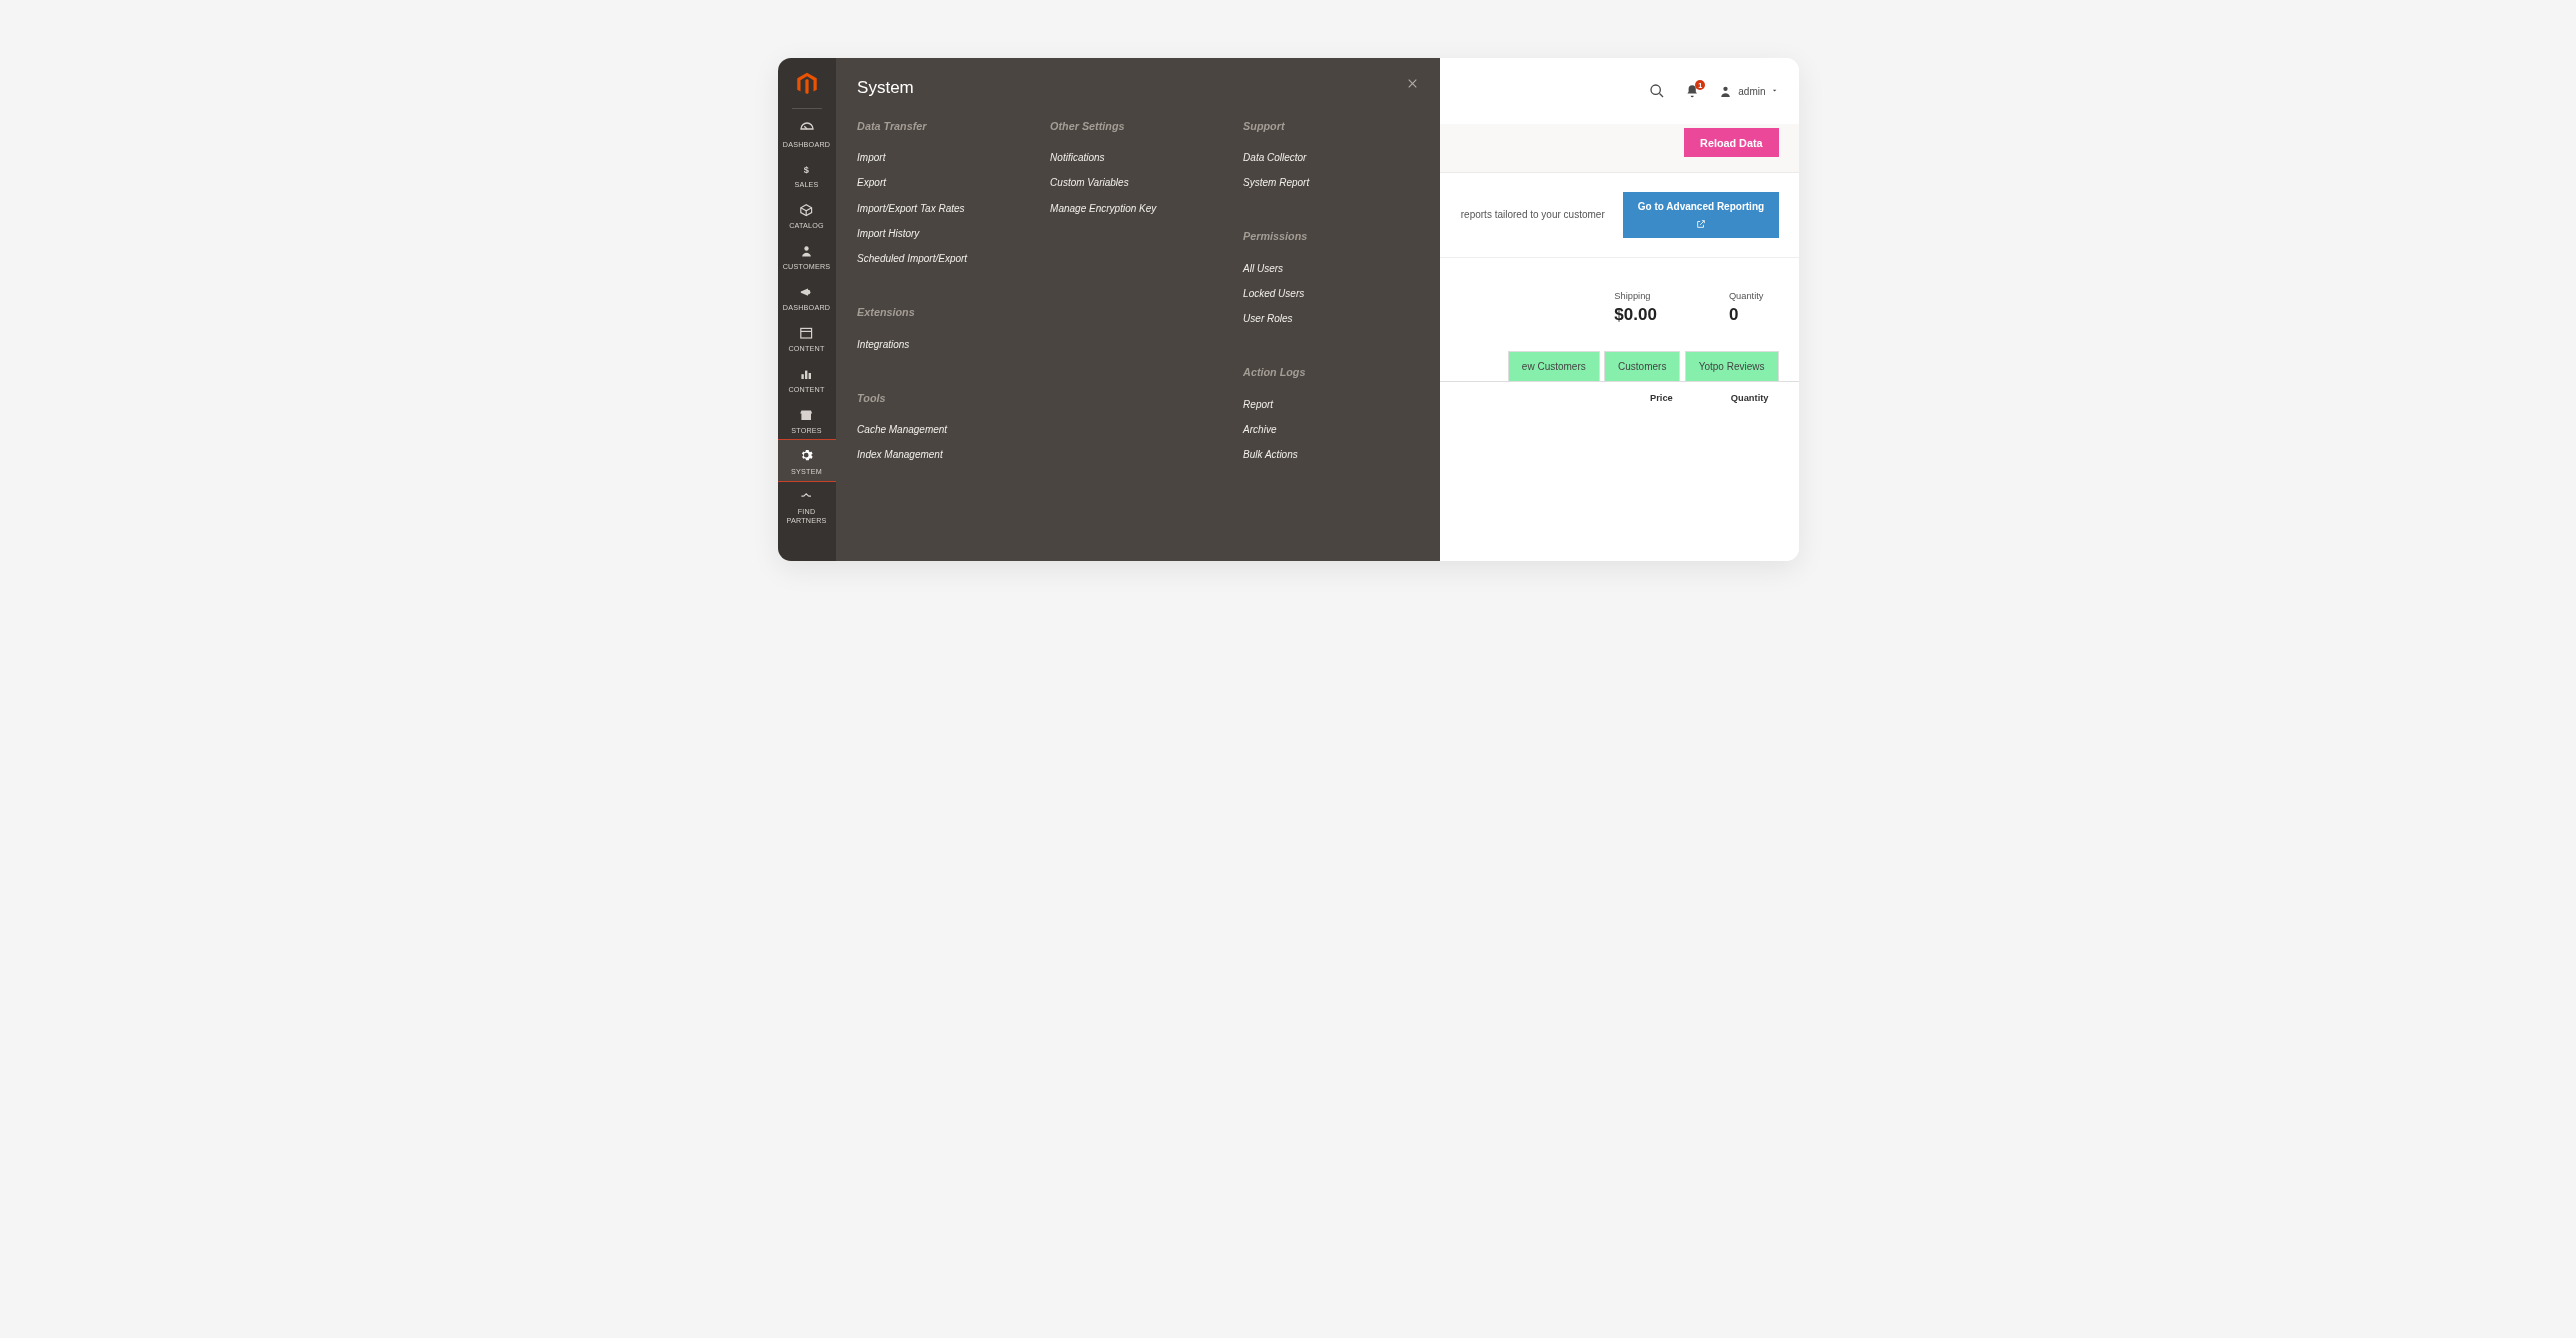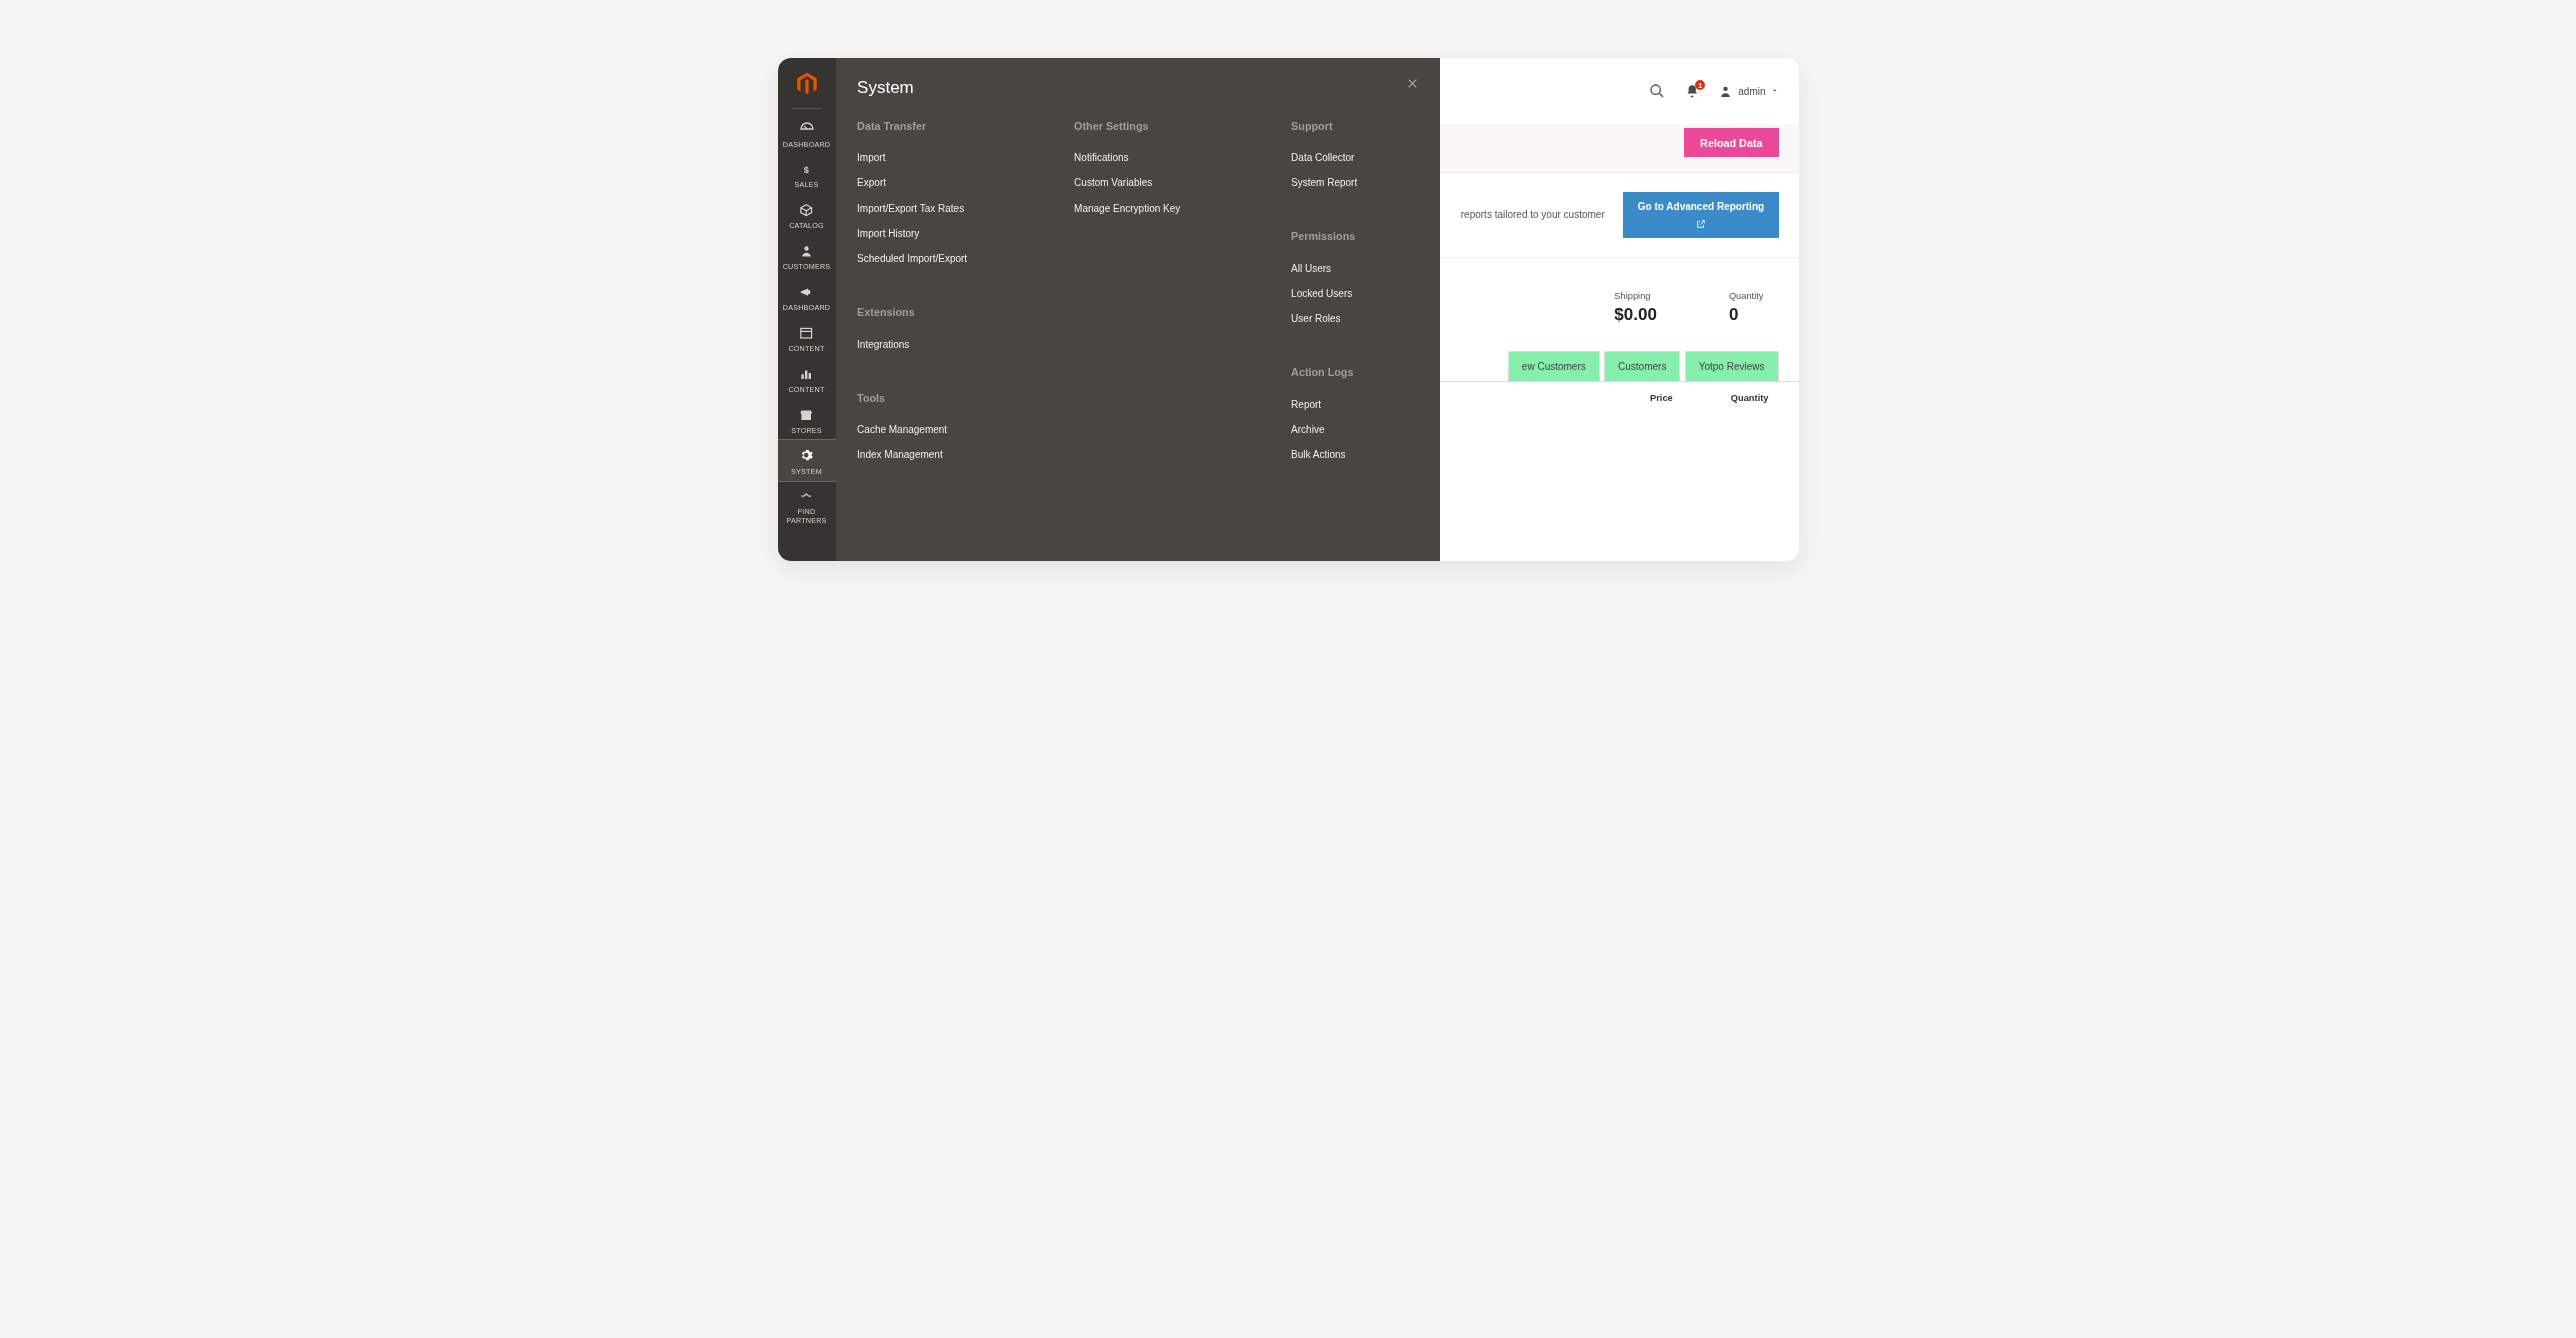--- a/index.html
+++ b/index.html
@@ -73,21 +73,22 @@
   }
   .flyout-close {
     position: absolute; top: 17px; right: 18.7px;
     width: 16px; height: 16px;
     cursor: pointer;
     color: #b6b0aa;
     display:flex; align-items:center; justify-content:center;
   }
   .flyout-cols {
     display: flex;
-    gap: 66px;
+    gap: 42px;
+    font-style: italic;
   }
   .flycol { min-width: 151px; }
   .flycol h4 {
     font-size: 10.8px;
     font-weight: 600;
     color: #a49d95;
     margin: 0 0 13px 0;
   }
   .flycol h4.mt { margin-top: 35px; }
   .flycol a {

